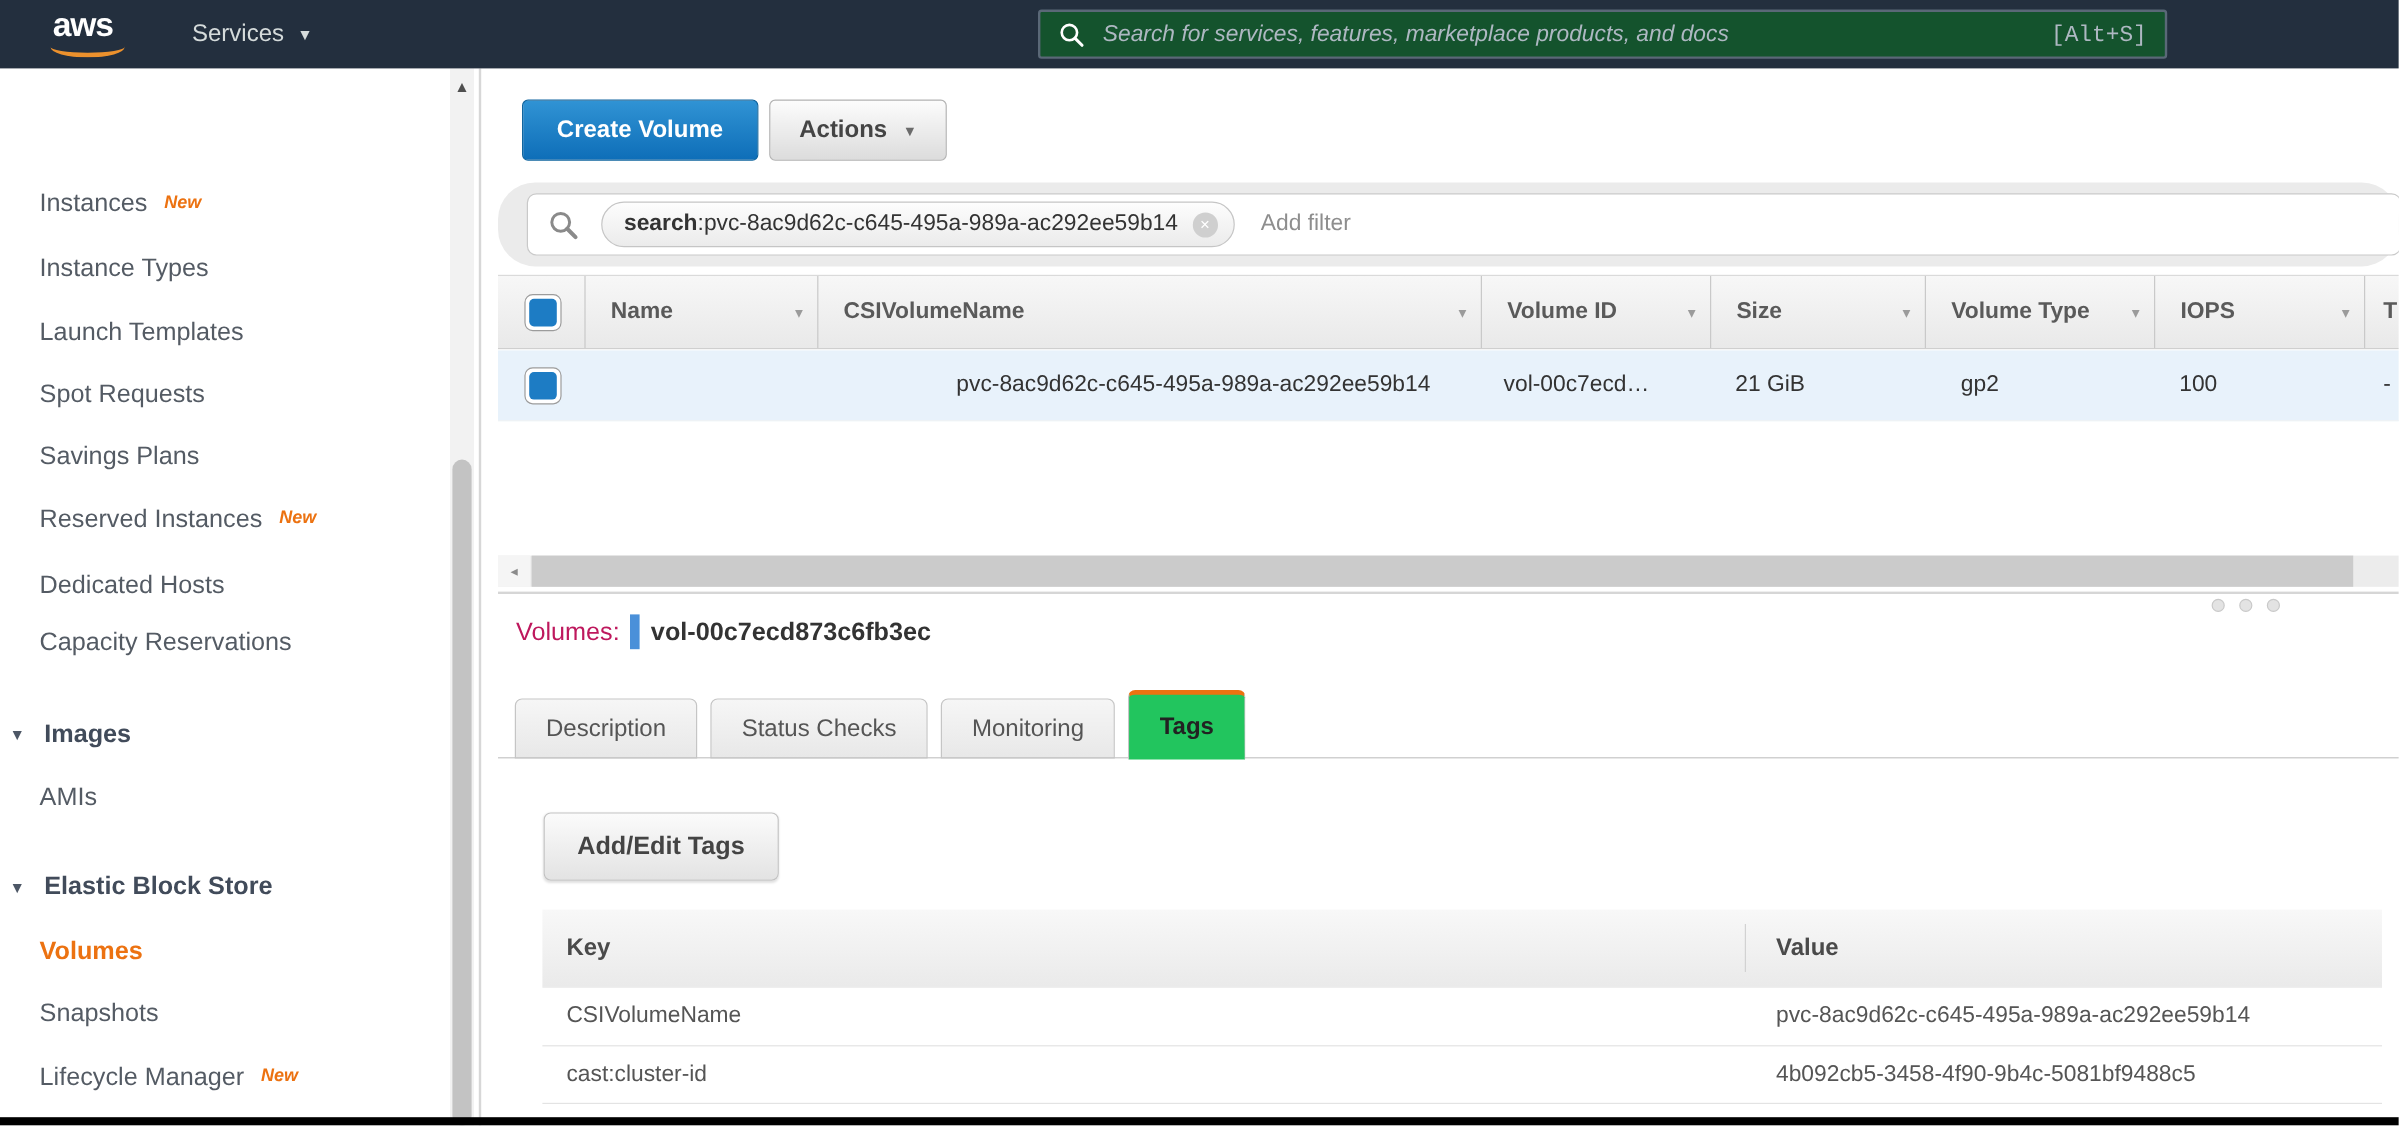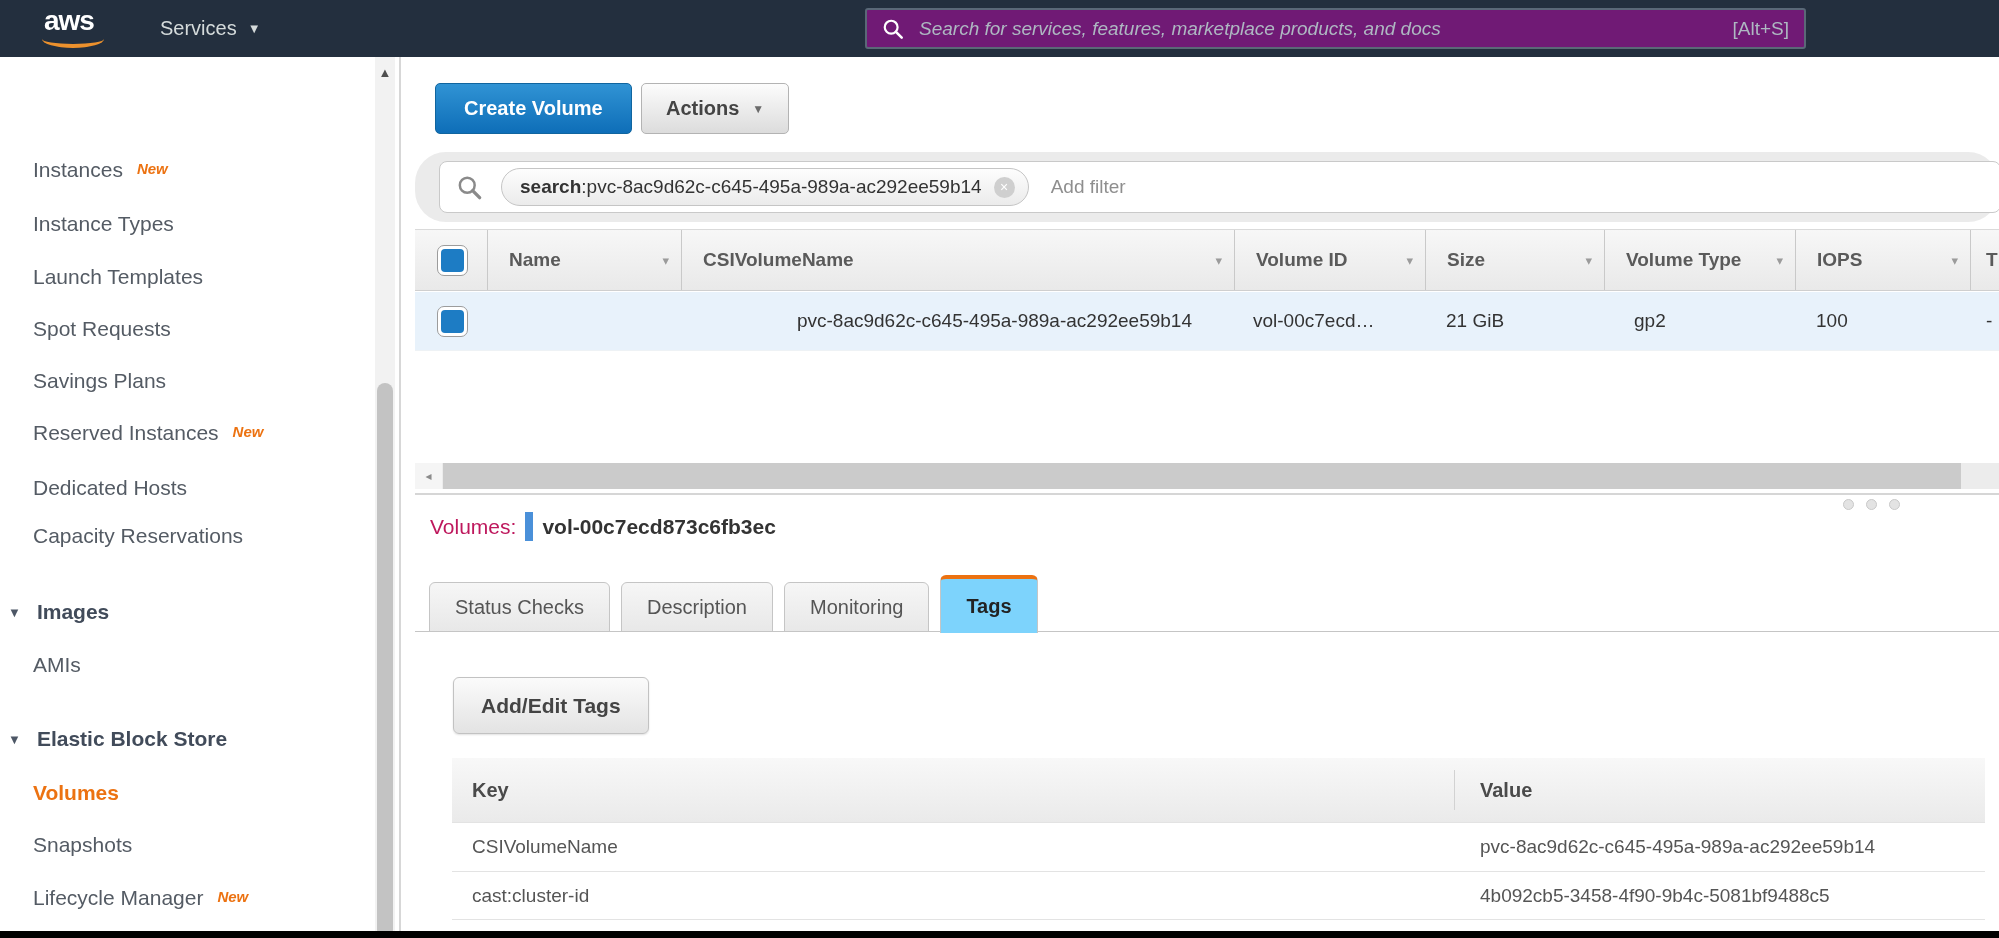--- a/index.html
+++ b/index.html
@@ -12,25 +12,25 @@
   
   .navbar { position:absolute; left:0; top:0; width:1999px; height:57px; background:#232f3e; z-index:50; }
   .aws-logo { position:absolute; left:44px; top:6px; width:64px; height:46px; }
   .aws-logo .aws-text { color:#fff; font-weight:bold; font-size:28px; letter-spacing:-1px; line-height:30px; }
   .aws-logo .swoosh { position:absolute; left:-2px; top:24px; width:62px; height:18px;
     border:solid transparent; border-width:0 0 4px 0; border-bottom-color:#ec912d; border-radius:50%; }
   .services { position:absolute; left:160px; top:0; height:57px; display:flex; align-items:center; cursor:pointer; }
   .services .svc-label { color:#d5dbdb; font-size:20px; }
   .services .svc-caret { color:#d5dbdb; font-size:13px; margin-left:11px; }
   .nav-search { position:absolute; left:865px; top:8px; width:941px; height:41px;
-    background:#701a75; border:2px solid #5a6877; border-radius:3px; display:flex; align-items:center; padding:0 15px; }
+    background:#14532d; border:2px solid #5a6877; border-radius:3px; display:flex; align-items:center; padding:0 15px; }
   .nav-search .mag { flex:0 0 auto; }
   .nav-search .ph { color:#aeb8c2; font-size:19px; font-style:italic; margin-left:15px; flex:1 1 auto;
      white-space:nowrap; overflow:hidden; }
-  .nav-search .shortcut { color:#aeb8c2; font-size:19px; font-style:normal; }
+  .nav-search .shortcut { color:#aeb8c2; font-size:19px; font-style:normal;font-family:Liberation Mono, monospace; }
 
   
   .sidebar { position:absolute; left:0; top:57px; width:374px; height:881px; background:#fff; overflow:hidden; }
   .nav-item { position:absolute; left:33px; height:28px; display:flex; align-items:center; cursor:pointer; white-space:nowrap; }
   .nav-item .lbl { font-size:21px; color:#545b64; }
   .nav-item.active .lbl { color:#ec7211; font-weight:bold; }
   .nav-item .badge { color:#ec7211; font-weight:bold; font-size:15px; margin-left:14px; position:relative; top:-2px;font-style:italic; }
   .nav-header { position:absolute; left:8px; height:28px; display:flex; align-items:center; white-space:nowrap; }
   .nav-header .tri { font-size:13px; color:#4d5766; margin-right:16px; }
   .nav-header .lbl { font-size:21px; font-weight:bold; color:#414b5a; }
@@ -92,21 +92,21 @@
   .sel-label .t1 { font-weight:normal; font-size:21px; color:#be185d; }
   .sel-label .bluebar { width:8px; height:29px; background:#4a90d9; margin:0 9px 0 9px; }
   .sel-label .t2 { font-weight:bold; font-size:21px; color:#333; }
 
   
   .tabs-line { position:absolute; left:0; top:574px; width:1584px; height:1px; background:#c5c5c5; }
   .tabs { position:absolute; left:14px; top:518px; height:57px; display:flex; align-items:flex-end; }
   .tab { height:50px; margin-right:11px; padding:0 25px; display:flex; align-items:center; justify-content:center;
     background:linear-gradient(#f6f6f6,#e8e8e8); border:1px solid #c5c5c5; border-radius:6px 6px 0 0;
     font-size:20px; color:#555; cursor:pointer; white-space:nowrap; }
-  .tab.active { height:58px; margin-bottom:-1px; background:#7dd3fc; border-top:4px solid #ec7211;
+  .tab.active { height:58px; margin-bottom:-1px; background:#22c55e; border-top:4px solid #ec7211;
     border-bottom:none; font-weight:bold; color:#222; position:relative; z-index:2; }
 
   .btn-addedit { position:absolute; left:38px; top:620px; height:57px; padding:0 27px;
     background:linear-gradient(#fbfbfb,#e3e3e3); border:1px solid #c2c2c2; border-radius:6px;
     box-shadow:0 1px 2px rgba(0,0,0,0.12); color:#444; font-weight:bold; font-size:21px;
     display:flex; align-items:center; cursor:pointer; }
 
   
   .tags-table { position:absolute; left:37px; top:701px; width:1533px; }
   .tags-head { position:relative; height:64px; background:linear-gradient(#f8f8f8,#eaeaea);
@@ -309,24 +309,24 @@
 
   <div class="sel-label">
     <span class="t1">Volumes:</span>
     <span class="bluebar"></span>
     <span class="t2">vol-00c7ecd873c6fb3ec</span>
   </div>
 
   <div class="tabs-line"></div>
   <div class="tabs">
     <div class="tab">
+      <span>Description</span>
+    </div>
+    <div class="tab">
       <span>Status Checks</span>
-    </div>
-    <div class="tab">
-      <span>Description</span>
     </div>
     <div class="tab">
       <span>Monitoring</span>
     </div>
     <div class="tab active">
       <span>Tags</span>
     </div>
   </div>
 
   <div class="btn-addedit">

